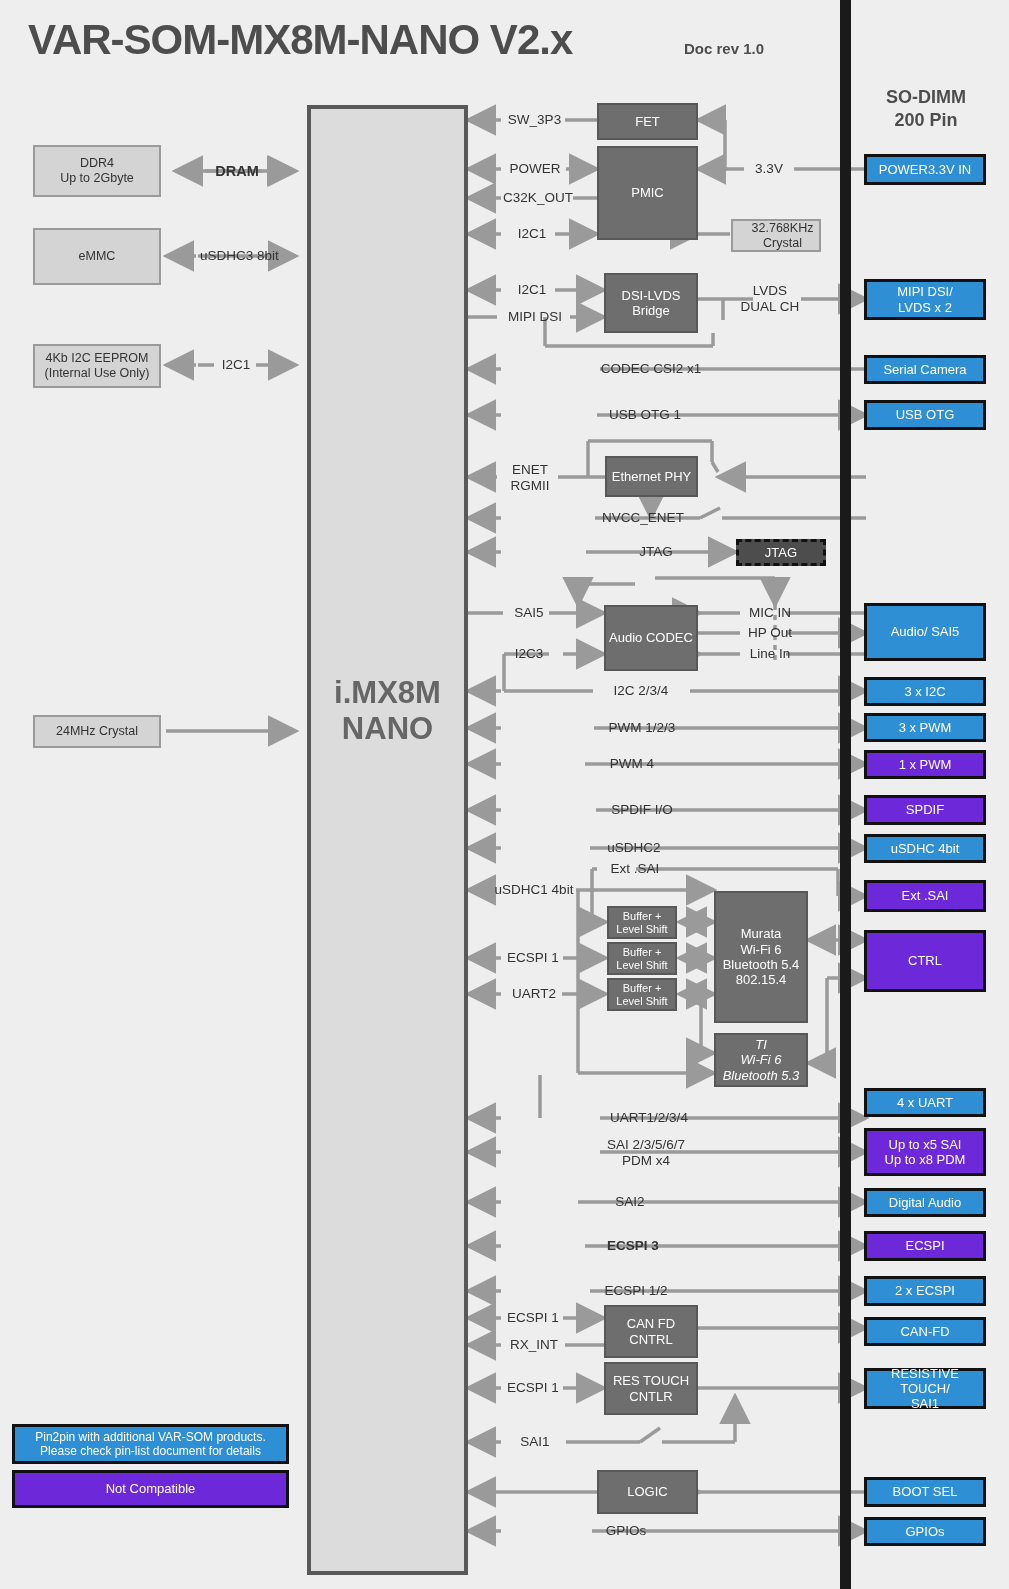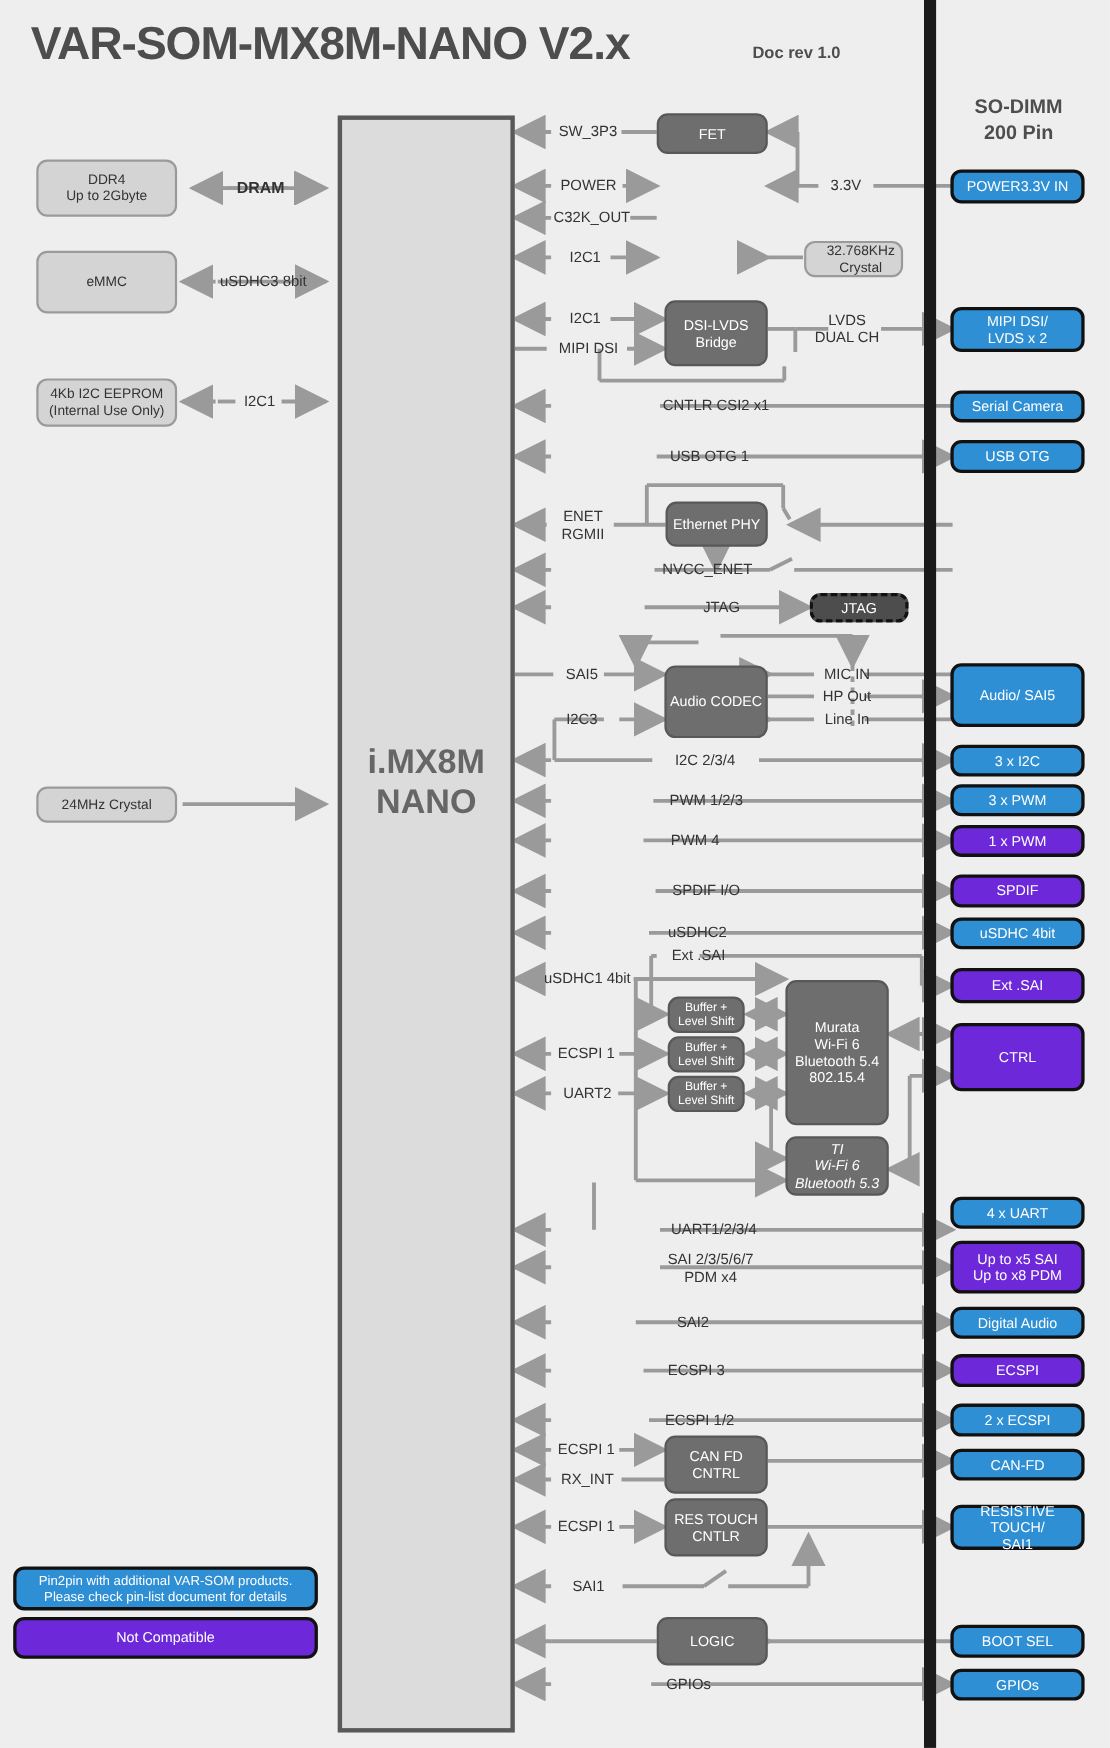--- a/index.html
+++ b/index.html
@@ -17,21 +17,21 @@
   #sodimm{left:864px;top:86px;width:124px;text-align:center;font-size:18px;font-weight:bold;color:#4d4d4d;line-height:1.25;}
 
   
   #connbar{left:840px;top:0;width:11px;height:1589px;background:#1a1a1a;}
 
   
   #soc{left:307px;top:105px;width:161px;height:1470px;background:#dcdcdc;border:4px solid #595959;}
   #soc .lbl{position:absolute;left:0;right:0;top:566px;text-align:center;font-size:31px;font-weight:bold;color:#666;line-height:1.16;}
 
   
-  .blk{display:flex;align-items:center;justify-content:center;text-align:center;line-height:1.18;border-radius:10px;}
+  .blk{display:flex;align-items:center;justify-content:center;text-align:center;line-height:1.18;}
   .blk-light{background:#d4d4d4;border:2px solid #9a9a9a;color:#333;font-size:12.5px;}
   .blk-grey{background:#6e6e6e;border:2px solid #585858;color:#fff;font-size:13px;}
   .blk-grey-dash{background:#4d4d4d;border:3px dashed #111;color:#fff;font-size:13px;}
   .blk-blue{background:#2e8fd4;border:3px solid #111;color:#fff;font-size:13px;}
   .blk-dark{background:#6d28d9;border:3px solid #111;color:#fff;font-size:13px;}
   .blk-small{font-size:11px;}
 
   
   .sig{position:absolute;font-size:13.5px;color:#333;white-space:nowrap;text-align:center;line-height:1.2;}
   .sig.b{font-weight:bold;font-size:14.5px;}
@@ -273,20 +273,23 @@
     <div>24MHz Crystal</div>
   </div>
 
   <div class="sig b" style="left:207px;top:163px;width:60px;">DRAM</div>
   <div class="sig" style="left:200px;top:248px;width:70px;">uSDHC3 8bit</div>
   <div class="sig" style="left:216px;top:357px;width:40px;">I2C1</div>
 
   <div class="abs blk blk-grey" style="left:597px;top:103px;width:101px;height:37px;">
     <div>FET</div>
   </div>
+  <div class="abs blk blk-grey" style="left:597px;top:146px;width:101px;height:94px;">
+    <div>PMIC</div>
+  </div>
   <div class="abs blk blk-light" style="left:731px;top:219px;width:90px;height:33px;flex-direction:column;padding-left:13px;">
     <div>32.768KHz</div>
     <div>Crystal</div>
   </div>
   <div class="abs blk blk-grey" style="left:604px;top:273px;width:94px;height:60px;flex-direction:column;">
     <div>DSI-LVDS</div>
     <div>Bridge</div>
   </div>
   <div class="abs blk blk-grey" style="left:605px;top:456px;width:93px;height:41px;">
     <div>Ethernet PHY</div>
@@ -336,21 +339,21 @@
   <div class="sig" style="left:504px;top:161px;width:62px;">POWER</div>
   <div class="sig" style="left:500px;top:190px;width:76px;">C32K_OUT</div>
   <div class="sig" style="left:508px;top:226px;width:48px;">I2C1</div>
   <div class="sig" style="left:746px;top:161px;width:46px;">3.3V</div>
   <div class="sig" style="left:508px;top:282px;width:48px;">I2C1</div>
   <div class="sig" style="left:498px;top:309px;width:74px;">MIPI DSI</div>
   <div class="sig" style="left:738px;top:283px;width:64px;">
     <div>LVDS</div>
     <div>DUAL CH</div>
   </div>
-  <div class="sig" style="left:598px;top:361px;width:106px;">CNTLR CSI2 x1</div>
+  <div class="sig" style="left:598px;top:361px;width:106px;">CODEC CSI2 x1</div>
   <div class="sig" style="left:599px;top:407px;width:92px;">USB OTG 1</div>
   <div class="sig" style="left:501px;top:462px;width:58px;">
     <div>ENET</div>
     <div>RGMII</div>
   </div>
   <div class="sig" style="left:595px;top:510px;width:96px;">NVCC_ENET</div>
   <div class="sig" style="left:633px;top:544px;width:46px;">JTAG</div>
   <div class="sig" style="left:506px;top:605px;width:46px;">SAI5</div>
   <div class="sig" style="left:506px;top:646px;width:46px;">I2C3</div>
   <div class="sig" style="left:742px;top:605px;width:56px;">MIC IN</div>
@@ -364,21 +367,21 @@
   <div class="sig" style="left:599px;top:861px;width:72px;">Ext .SAI</div>
   <div class="sig" style="left:492px;top:882px;width:84px;">uSDHC1 4bit</div>
   <div class="sig" style="left:503px;top:950px;width:60px;">ECSPI 1</div>
   <div class="sig" style="left:505px;top:986px;width:58px;">UART2</div>
   <div class="sig" style="left:600px;top:1110px;width:98px;">UART1/2/3/4</div>
   <div class="sig" style="left:590px;top:1137px;width:112px;">
     <div>SAI 2/3/5/6/7</div>
     <div>PDM x4</div>
   </div>
   <div class="sig" style="left:604px;top:1194px;width:52px;">SAI2</div>
-  <div class="sig" style="left:597px;top:1238px;width:72px;">ECSPI 3</div>
+  <div class="sig" style="left:597px;top:1238px;width:72px;font-weight:bold;">ECSPI 3</div>
   <div class="sig" style="left:594px;top:1283px;width:84px;">ECSPI 1/2</div>
   <div class="sig" style="left:503px;top:1310px;width:60px;">ECSPI 1</div>
   <div class="sig" style="left:503px;top:1337px;width:62px;">RX_INT</div>
   <div class="sig" style="left:503px;top:1380px;width:60px;">ECSPI 1</div>
   <div class="sig" style="left:506px;top:1434px;width:58px;">SAI1</div>
   <div class="sig" style="left:594px;top:1523px;width:64px;">GPIOs</div>
 
   <div class="abs blk blk-blue" style="left:864px;top:154px;width:122px;height:31px;">
     <div>POWER3.3V IN</div>
   </div>

